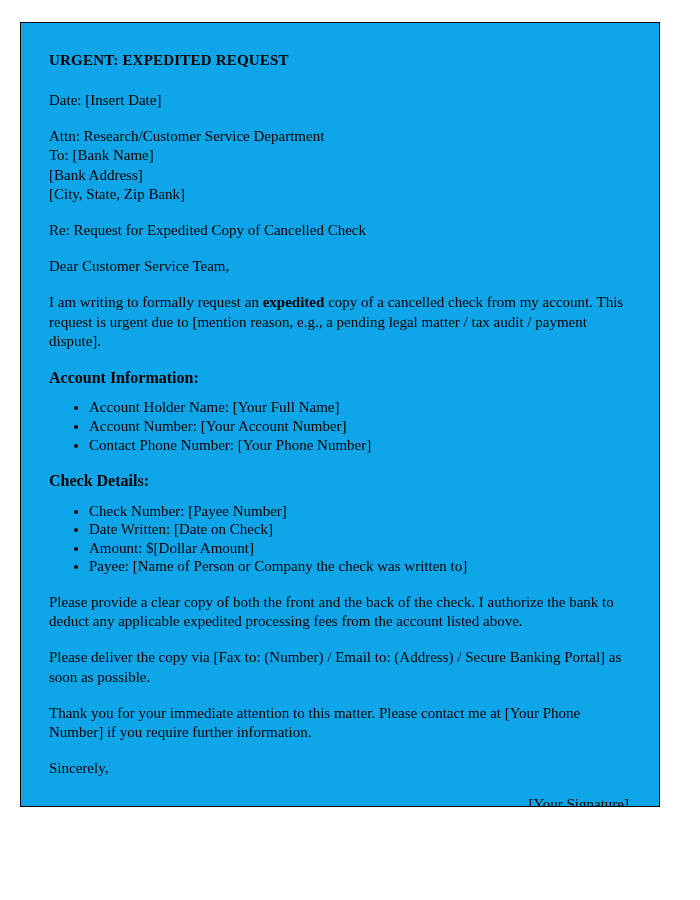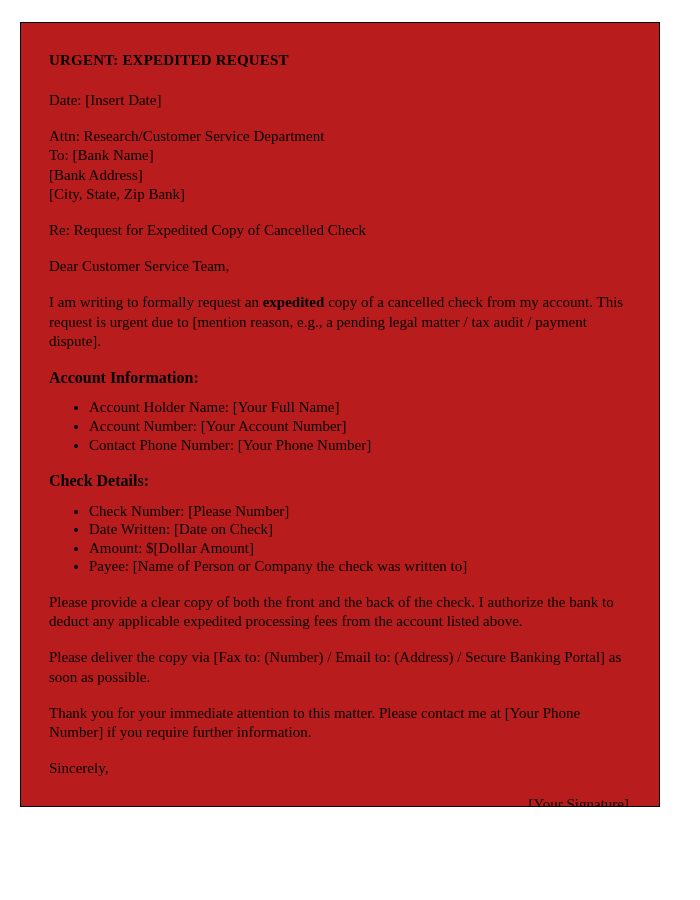--- a/index.html
+++ b/index.html
@@ -20,21 +20,21 @@
     background: #ffffff;
   }
   .doc-frame {
     position: absolute;
     left: 20px;
     top: 22px;
     width: 640px;
     height: 785px;
     border: 1px solid #000000;
     box-sizing: border-box;
-    background: #b91c1c;
+    background: #0ea5e9;
     overflow: hidden;
   }
   .doc-inner {
     padding: 28px 30px 0 28px;
   }
   .title {
     font-weight: bold;
     font-size: 15px;
     letter-spacing: 0.2px;
     margin: 0 0 22px 0;
@@ -105,21 +105,21 @@
 
       <div class="heading">Account Information:</div>
       <ul class="list">
         <li>Account Holder Name: [Your Full Name]</li>
         <li>Account Number: [Your Account Number]</li>
         <li>Contact Phone Number: [Your Phone Number]</li>
       </ul>
 
       <div class="heading">Check Details:</div>
       <ul class="list">
-        <li>Check Number: [Please Number]</li>
+        <li>Check Number: [Payee Number]</li>
         <li>Date Written: [Date on Check]</li>
         <li>Amount: $[Dollar Amount]</li>
         <li>Payee: [Name of Person or Company the check was written to]</li>
       </ul>
 
       <p class="block">Please provide a clear copy of both the front and the back of the check. I authorize the bank to deduct any applicable expedited processing fees from the account listed above.</p>
 
       <p class="block">Please deliver the copy via [Fax to: (Number) / Email to: (Address) / Secure Banking Portal] as soon as possible.</p>
 
       <p class="block">Thank you for your immediate attention to this matter. Please contact me at [Your Phone Number] if you require further information.</p>

